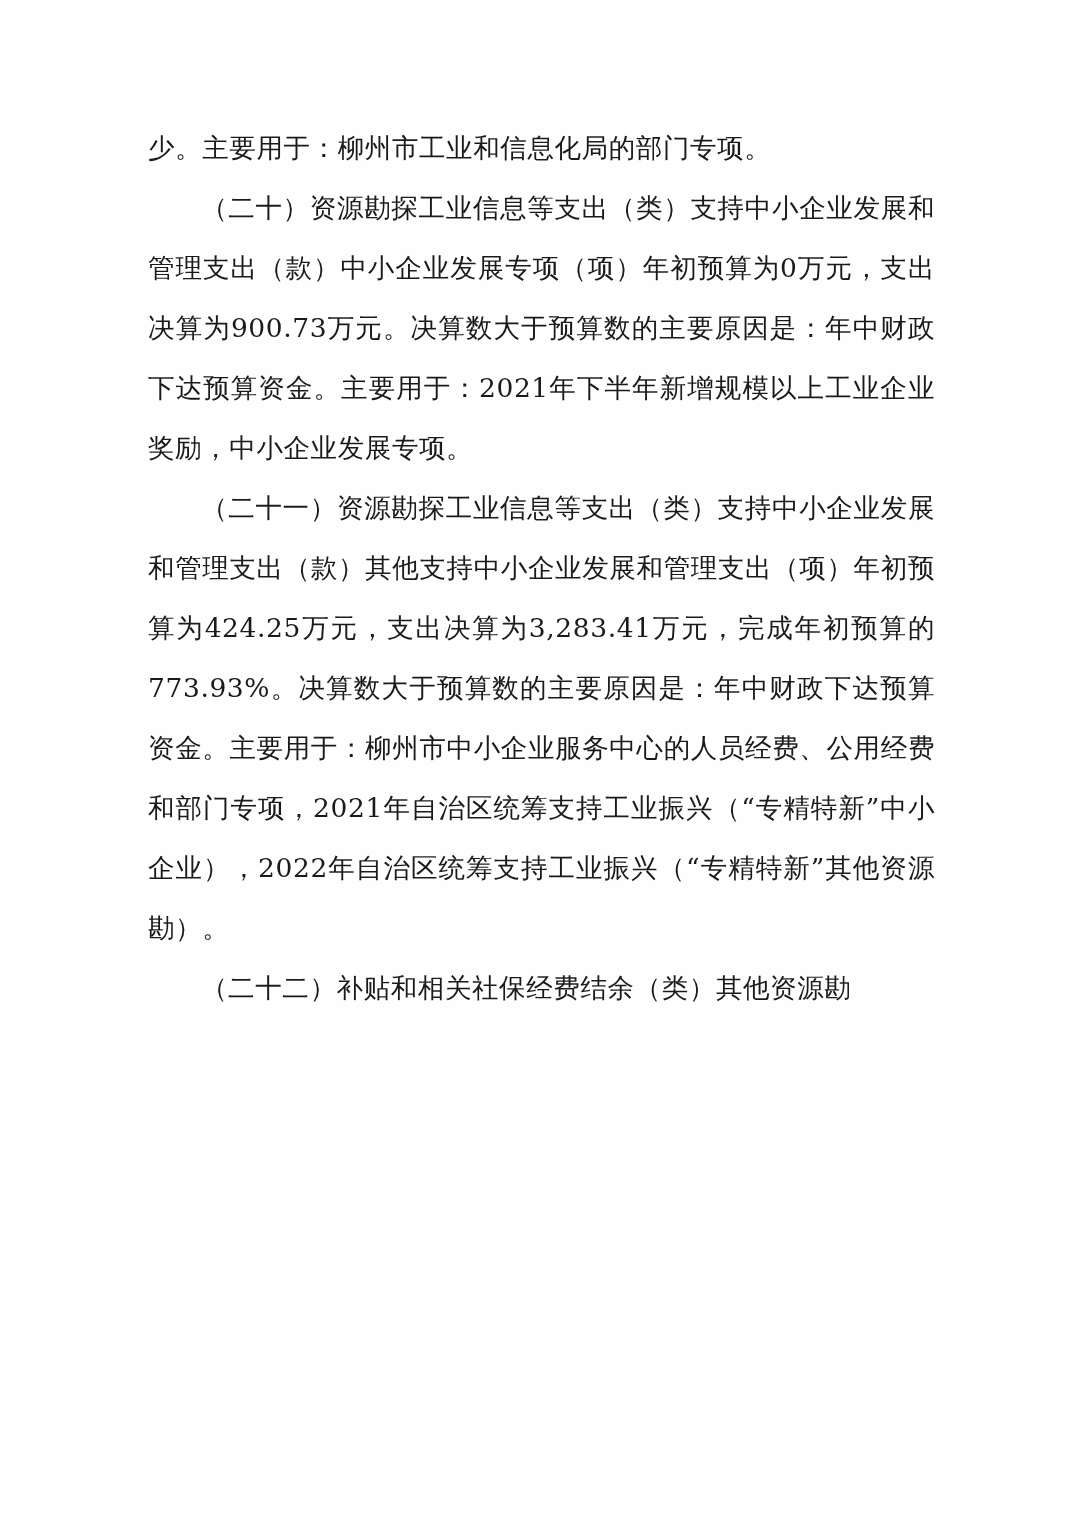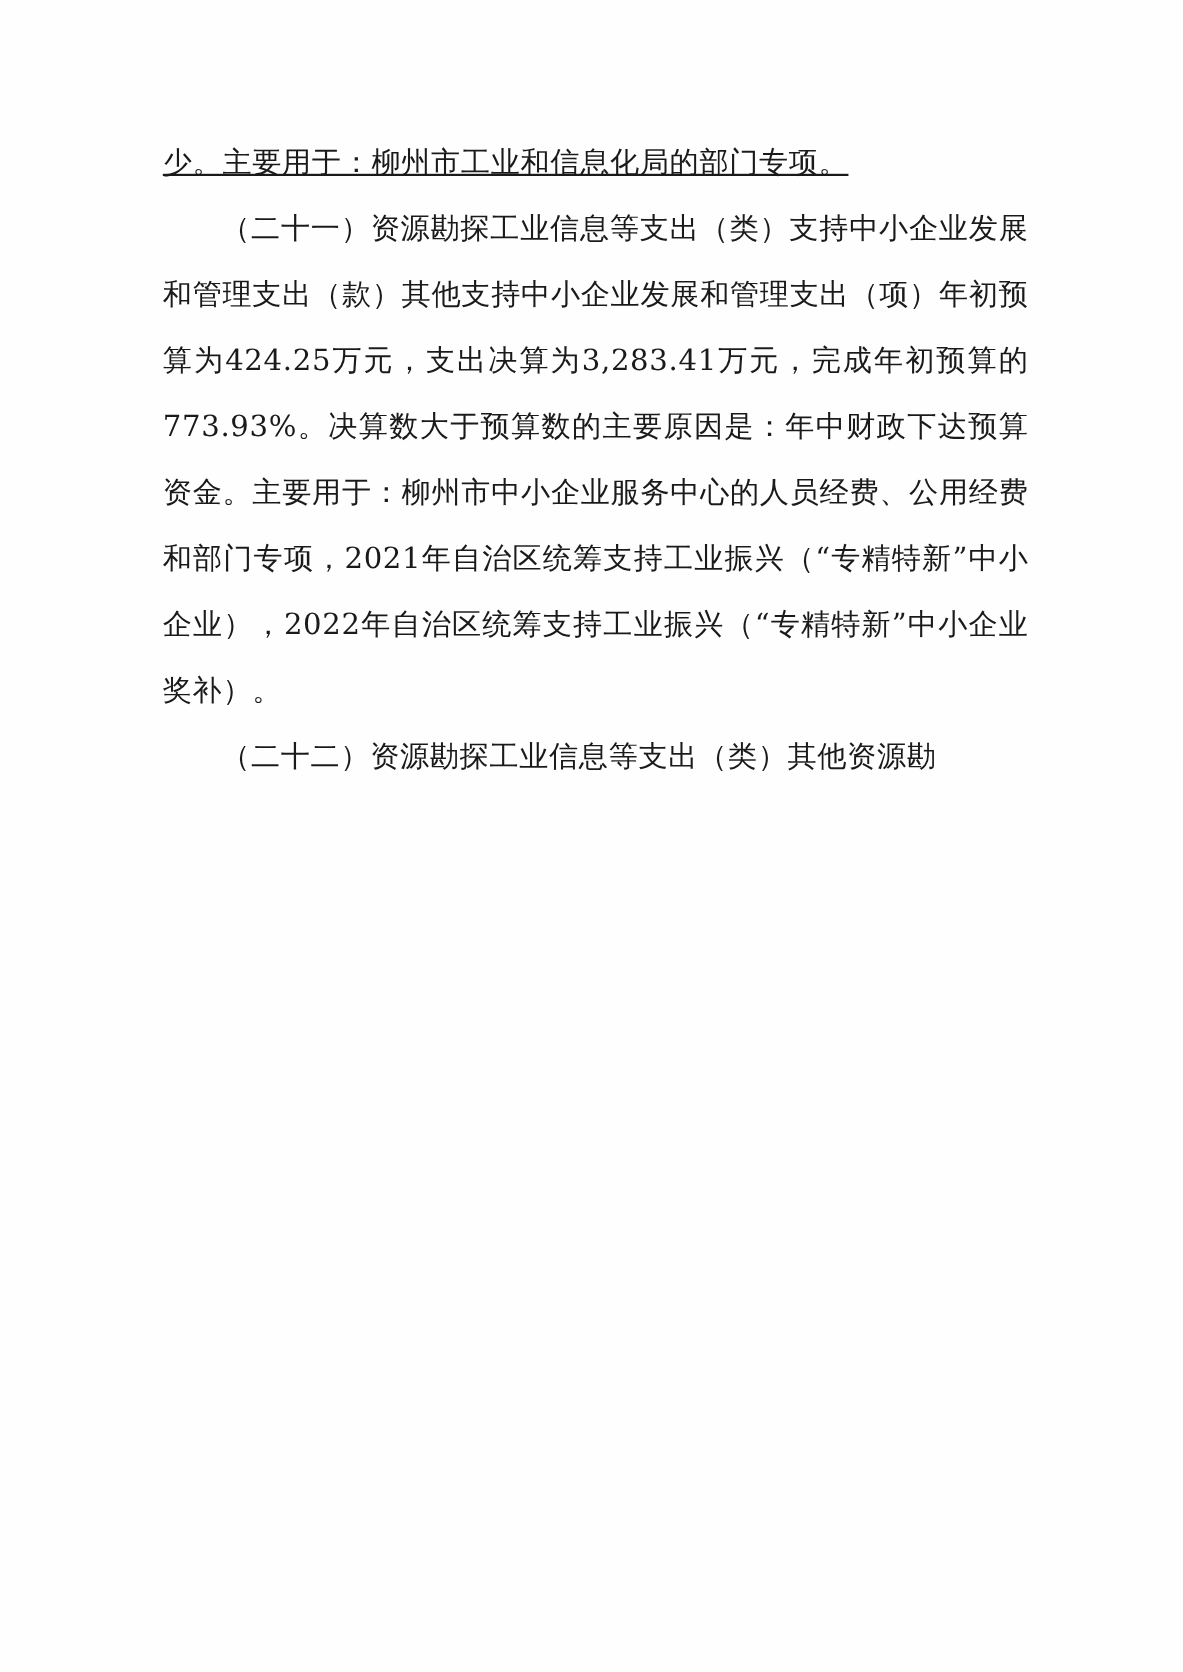--- a/index.html
+++ b/index.html
@@ -30,28 +30,28 @@
     letter-spacing: 0.6px;
   }
   .para {
     margin: 0;
     text-indent: 2em;
     text-align: justify;
     text-justify: inter-ideograph;
   }
   .para.cont {
     text-indent: 0;
-    text-decoration: underline;
   }
   .para + .para {
     margin-top: 0;
   }
 </style>
 </head>
 <body>
 
 <div class="page">
   <div class="doc-body">
     <p class="para cont">少。主要用于：柳州市工业和信息化局的部门专项。</p>
-    <p class="para">（二十一）资源勘探工业信息等支出（类）支持中小企业发展和管理支出（款）其他支持中小企业发展和管理支出（项）年初预算为424.25万元，支出决算为3,283.41万元，完成年初预算的773.93%。决算数大于预算数的主要原因是：年中财政下达预算资金。主要用于：柳州市中小企业服务中心的人员经费、公用经费和部门专项，2021年自治区统筹支持工业振兴（“专精特新”中小企业），2022年自治区统筹支持工业振兴（“专精特新”中小企业奖补）。</p>
-    <p class="para">（二十二）资源勘探工业信息等支出（类）其他资源勘</p>
+    <p class="para">（二十）资源勘探工业信息等支出（类）支持中小企业发展和管理支出（款）中小企业发展专项（项）年初预算为0万元，支出决算为900.73万元。决算数大于预算数的主要原因是：年中财政下达预算资金。主要用于：2021年下半年新增规模以上工业企业奖励，中小企业发展专项。</p>
+    <p class="para">（二十一）资源勘探工业信息等支出（类）支持中小企业发展和管理支出（款）其他支持中小企业发展和管理支出（项）年初预算为424.25万元，支出决算为3,283.41万元，完成年初预算的773.93%。决算数大于预算数的主要原因是：年中财政下达预算资金。主要用于：柳州市中小企业服务中心的人员经费、公用经费和部门专项，2021年自治区统筹支持工业振兴（“专精特新”中小企业），2022年自治区统筹支持工业振兴（“专精特新”其他资源勘）。</p>
+    <p class="para">（二十二）补贴和相关社保经费结余（类）其他资源勘</p>
   </div>
 </div>
 
 </body></html>

